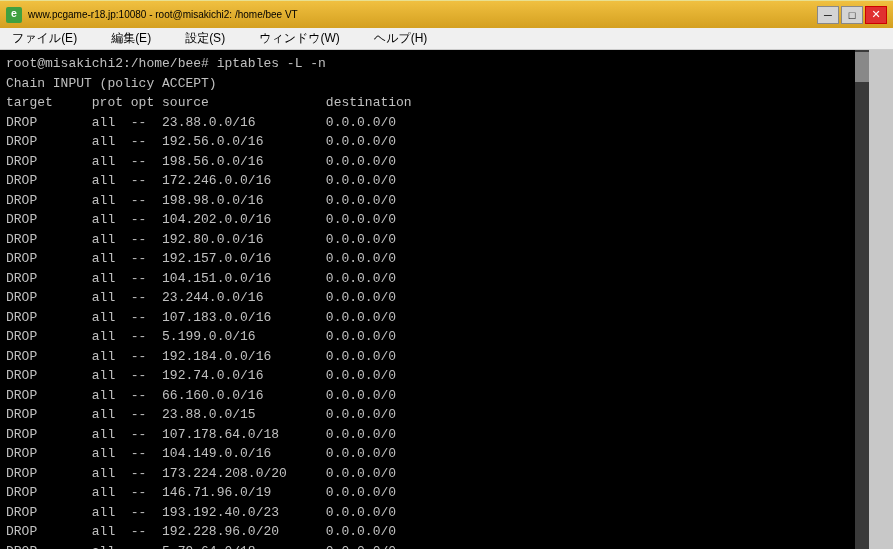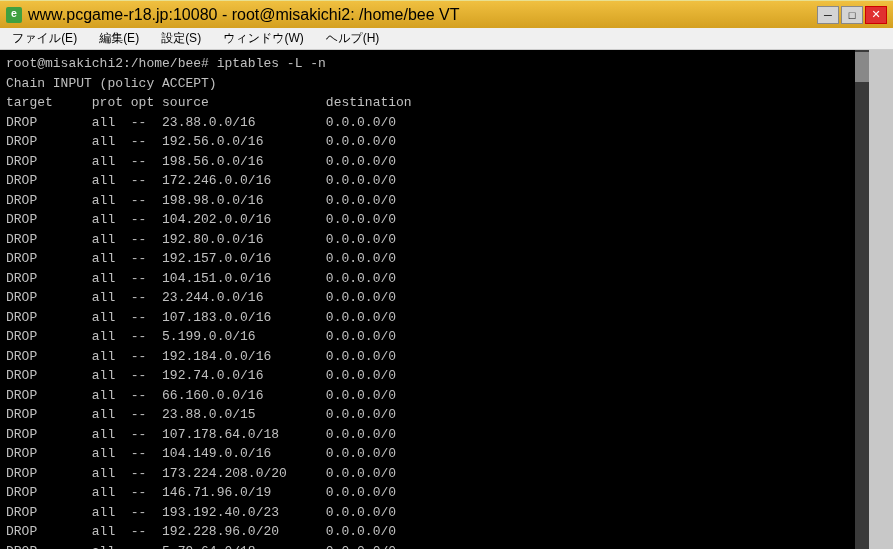--- a/index.html
+++ b/index.html
@@ -24,21 +24,21 @@
       width: 16px;
       height: 16px;
       background: #40a040;
       border-radius: 2px;
       display: flex; align-items: center; justify-content: center;
       color: #fff;
       font-size: 10px;
       font-weight: bold;
     }
     .title-bar-text {
-      font-size: 16px;
+      font-size: 10px;
       font-family: Arial, sans-serif;
       color: #000;
       font-weight: normal;
     }
     .title-bar-buttons {
       display: flex;
       gap: 2px;
     }
     .title-btn {
       width: 22px;
@@ -57,21 +57,21 @@
     .title-btn.maximize { background: #d4d4d4; }
 
     
     .menu-bar {
       background: #f0f0f0;
       height: 22px;
       display: flex;
       align-items: center;
       padding: 0 4px;
       border-bottom: 1px solid #ccc;
-      gap: 6px;
+      gap: 18px;
     }
     .menu-item {
       padding: 2px 8px;
       font-size: 12px;
       font-family: 'MS UI Gothic', Arial, sans-serif;
       cursor: pointer;
       color: #000;
     }
 
     

